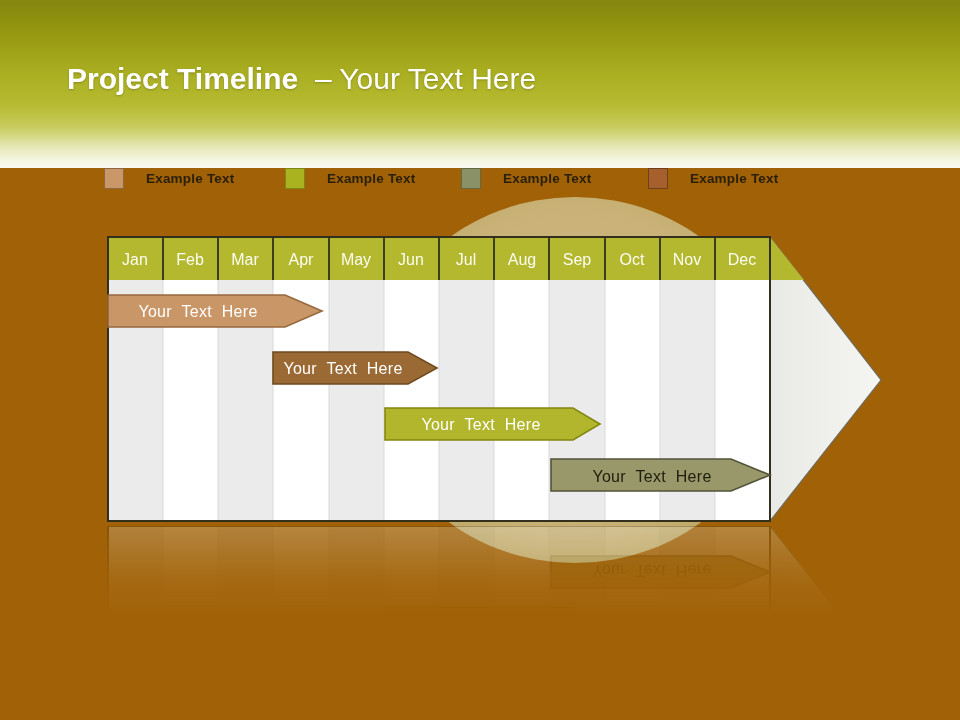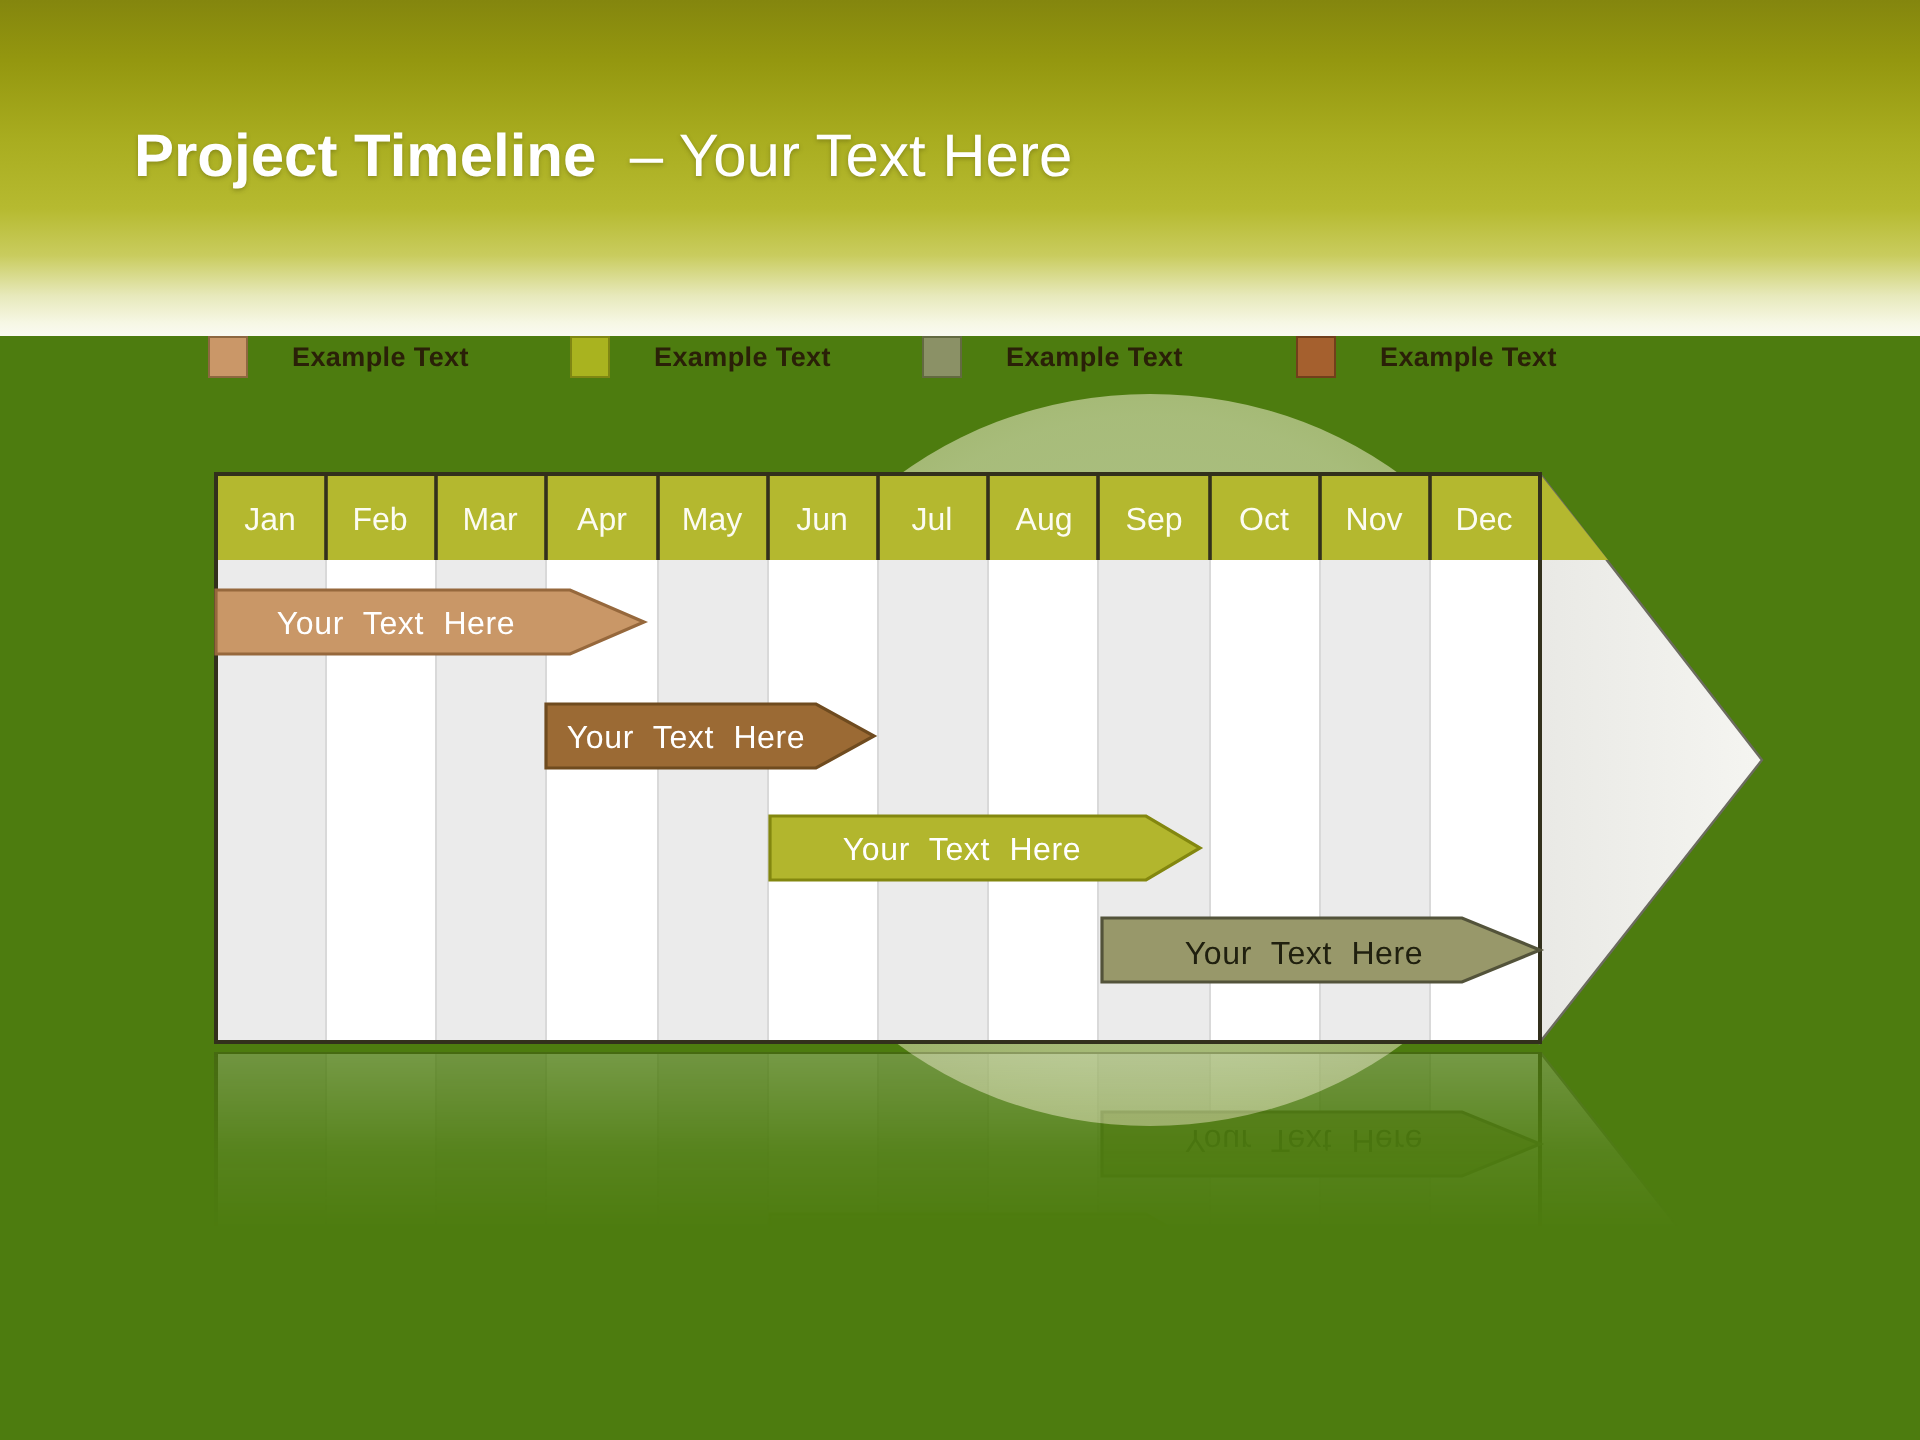--- a/index.html
+++ b/index.html
@@ -1,17 +1,17 @@
 <!DOCTYPE html>
 <html><head>
 <meta charset="utf-8">
 <style>
   html,body{margin:0;padding:0;}
   body{font-family:"Liberation Sans","DejaVu Sans",sans-serif;background:#fafaf2;}
-  .stage{position:relative;width:960px;height:720px;background:#4d7c0f;overflow:hidden;}
+  .stage{position:relative;width:960px;height:720px;background:#a16207;overflow:hidden;}
 
   
   .header-band{position:absolute;left:0;top:0;width:960px;height:168px;
     background:linear-gradient(180deg,#84860e 0%,#94970f 18%,#a9ad20 42%,#b6ba30 62%,
       #c9cc5e 76%,#e7e9bb 88%,#f6f7e4 96%,#fafaf2 100%);}
   .slide-title{position:absolute;left:67px;top:62px;font-size:30px;color:#ffffff;
     text-shadow:0 1px 2px rgba(70,70,10,.35);white-space:nowrap;}
   .slide-title .t-bold{font-weight:bold;}
   .slide-title .t-rest{font-weight:normal;}
 

